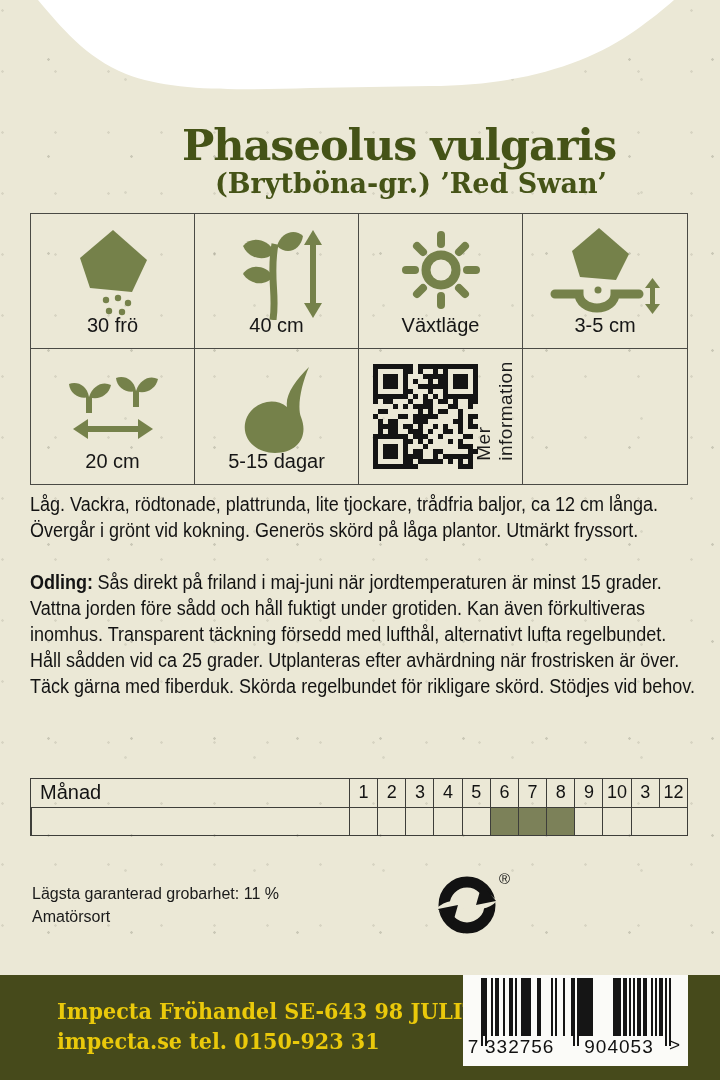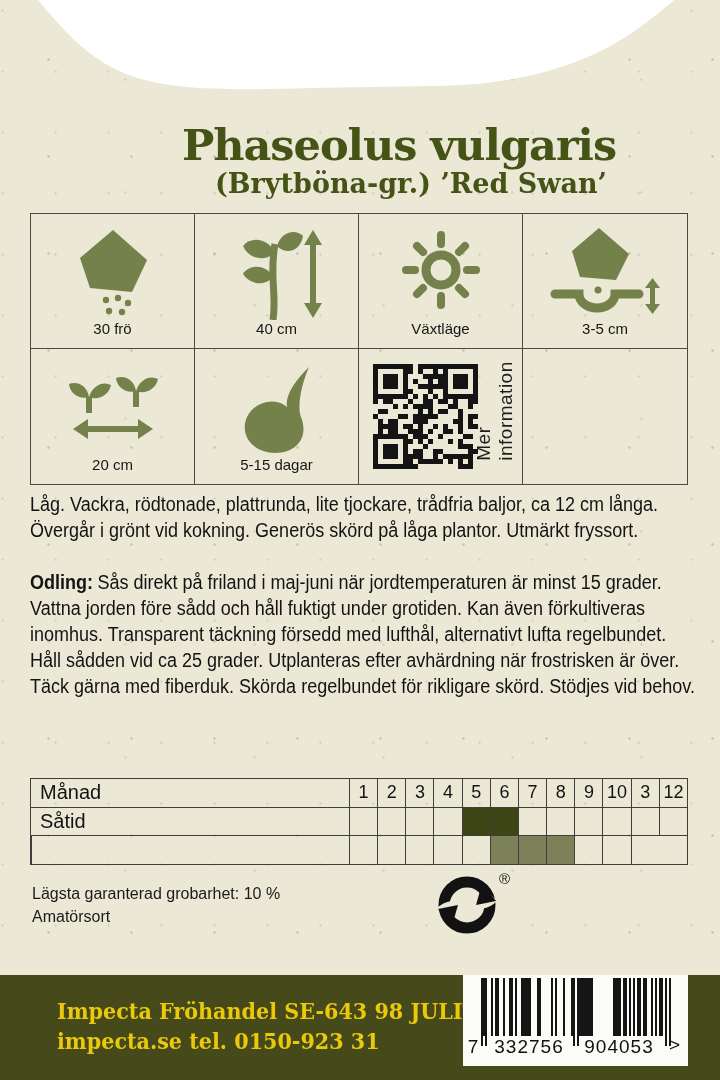--- a/index.html
+++ b/index.html
@@ -19,21 +19,21 @@
     font-family:"DejaVu Serif",serif;font-weight:bold;color:#455317;margin-left:39px;}
   .title{font-size:43px;line-height:46px;letter-spacing:-1px;}
   .subtitle{font-size:27px;line-height:32px;padding-left:24px;}
 
   .spec-grid{position:absolute;left:30px;top:213px;width:658px;height:272px;box-sizing:border-box;
     border:1.5px solid #4a4a45;display:grid;grid-template-columns:repeat(4,1fr);grid-template-rows:repeat(2,1fr);}
   .cell{position:relative;border-right:1.5px solid #4a4a45;border-bottom:1.5px solid #4a4a45;}
   .cell:nth-child(4n){border-right:none;}
   .cell:nth-child(n+5){border-bottom:none;}
   .icon-wrap{position:absolute;top:14px;left:0;right:0;display:flex;justify-content:center;}
-  .clabel{position:absolute;bottom:11px;left:0;right:0;text-align:center;font-size:15px;color:#161616;}
+  .clabel{position:absolute;bottom:11px;left:0;right:0;text-align:center;font-size:20px;color:#161616;}
   .mer{position:absolute;right:5px;top:46%;transform:translateY(-50%) rotate(180deg);
        writing-mode:vertical-rl;font-size:19px;color:#1c1c1c;letter-spacing:.5px;}
 
   .para{position:absolute;left:30px;width:742px;transform:scaleX(0.9);transform-origin:0 0;
         font-size:20px;line-height:26px;color:#131313;}
   .para b{font-weight:bold;margin-right:5px;}
   #desc{top:491px;}
   #cult{top:569px;}
 
   .timeline{position:absolute;left:30px;top:778px;width:658px;box-sizing:border-box;
@@ -50,21 +50,21 @@
   .regmark{position:absolute;left:499px;top:870px;font-size:15px;color:#121212;}
 
   .footer{position:absolute;left:0;top:975px;width:720px;height:105px;background:#464a1b;}
   .faddr{position:absolute;left:57px;top:21px;font-family:"DejaVu Serif",serif;font-weight:bold;
          color:#eac90b;font-size:23px;line-height:30px;transform:scaleX(0.9);transform-origin:0 0;
          white-space:nowrap;}
   .bcbox{position:absolute;left:463px;top:0;width:225px;height:91px;background:#fbfbf8;}
   .bcbars{position:absolute;left:18px;top:3px;}
   .bdig{position:absolute;font-size:19px;color:#111;top:61px;}
   .blead{left:2px;width:16px;text-align:center;}
-  .bg1{left:22px;width:88px;text-align:center;letter-spacing:1px;}
+  .bg1{left:22px;width:88px;letter-spacing:1px;}
   .bg2{left:112px;width:88px;text-align:center;letter-spacing:1px;}
   .btrail{left:206px;top:59px;}
 </style>
 </head>
 <body>
 
 <div class="packet"></div>
 
 <svg class="topcurve" width="720" height="112" viewBox="0 0 720 112">
   <path fill="#ffffff" d="M38,0 C60,26 86,58 126,74 C172,92 240,90 310,88 L430,86 C520,86 588,64 636,30 C650,20 664,9 674,0 Z"></path>
@@ -354,52 +354,37 @@
       <div class="mcell">5</div>
       <div class="mcell">6</div>
       <div class="mcell">7</div>
       <div class="mcell">8</div>
       <div class="mcell">9</div>
       <div class="mcell">10</div>
       <div class="mcell">3</div>
       <div class="mcell">12</div>
     </div>
   <div class="trow data">
-    <div class="tlabel">Såtid</div>
-  <div class="mcell"></div>
-      <div class="mcell"></div>
-      <div class="mcell"></div>
-      <div class="mcell"></div>
-      <div class="mcell" style="background: rgb(60, 69, 19);"></div>
-      <div class="mcell" style="background: rgb(60, 69, 19);"></div>
-      <div class="mcell"></div>
-      <div class="mcell"></div>
-      <div class="mcell"></div>
-      <div class="mcell"></div>
-      <div class="mcell"></div>
-      <div class="mcell"></div>
-    </div>
-  <div class="trow data">
   <div class="mcell"></div>
       <div class="mcell"></div>
       <div class="mcell"></div>
       <div class="mcell"></div>
       <div class="mcell"></div>
       <div class="mcell"></div>
       <div class="mcell" style="background: rgb(124, 129, 89);"></div>
       <div class="mcell" style="background: rgb(124, 129, 89);"></div>
       <div class="mcell" style="background: rgb(124, 129, 89);"></div>
       <div class="mcell"></div>
       <div class="mcell"></div>
       <div class="mcell"></div>
     </div>
 </div>
 
 <div class="notes">
-  <div>Lägsta garanterad grobarhet: 10 %</div>
+  <div>Lägsta garanterad grobarhet: 11 %</div>
   <div>Amatörsort</div>
 </div>
 
 <svg class="greendot" width="62" height="62" viewBox="0 0 62 62">
   <circle cx="31" cy="31" r="23" fill="none" stroke="#121212" stroke-width="11"></circle>
   <path d="M4 37 C18 22 44 40 58 24" stroke="#ebe8d6" stroke-width="8" fill="none"></path>
   <path d="M46 10 L60 27 L40 31 Z" fill="#121212"></path>
   <path d="M16 52 L2 35 L22 31 Z" fill="#121212"></path>
 </svg>
 <div class="regmark">®</div>

